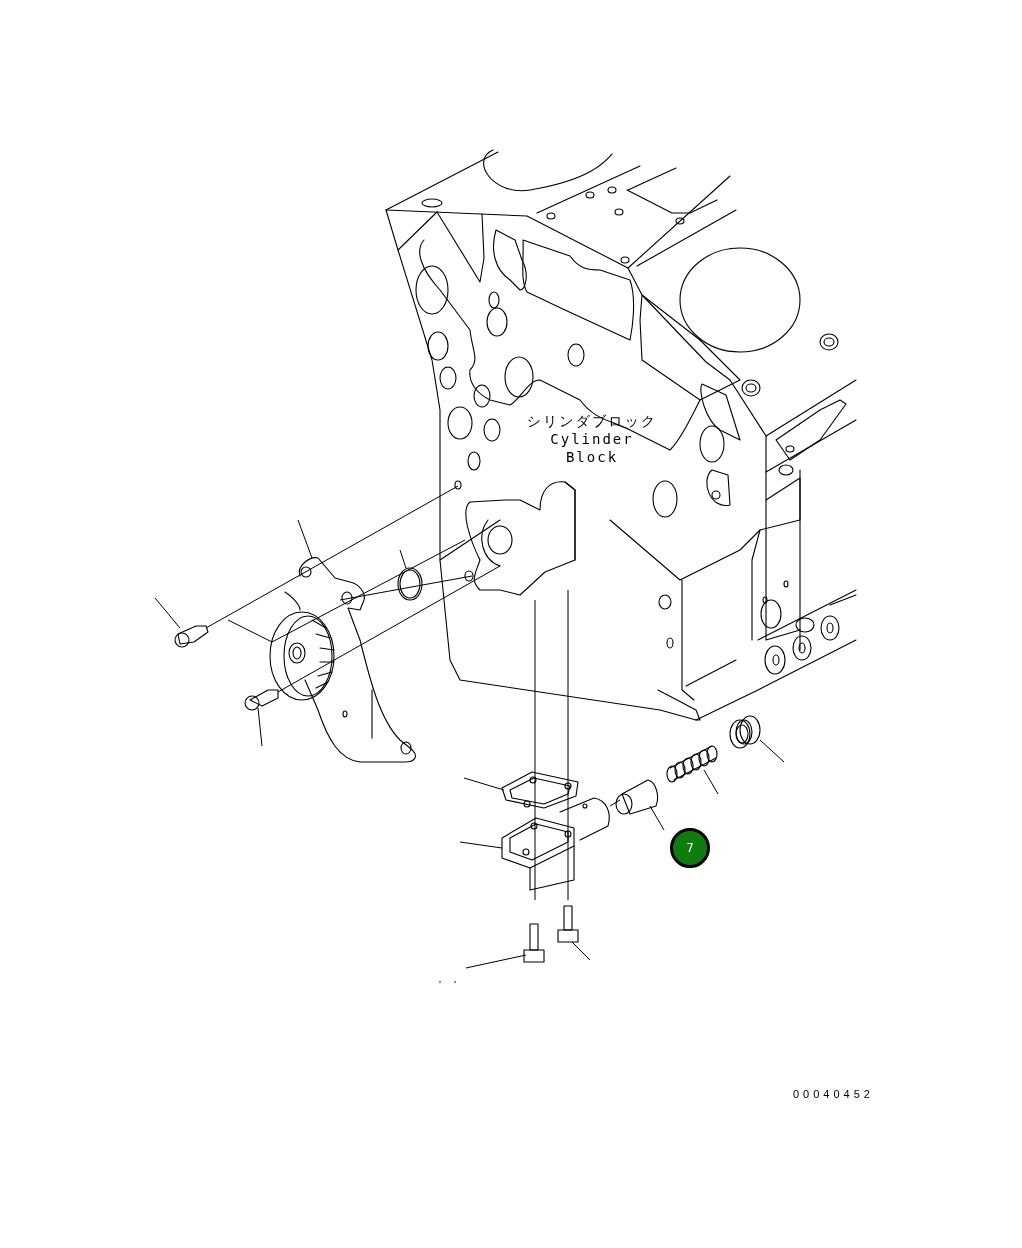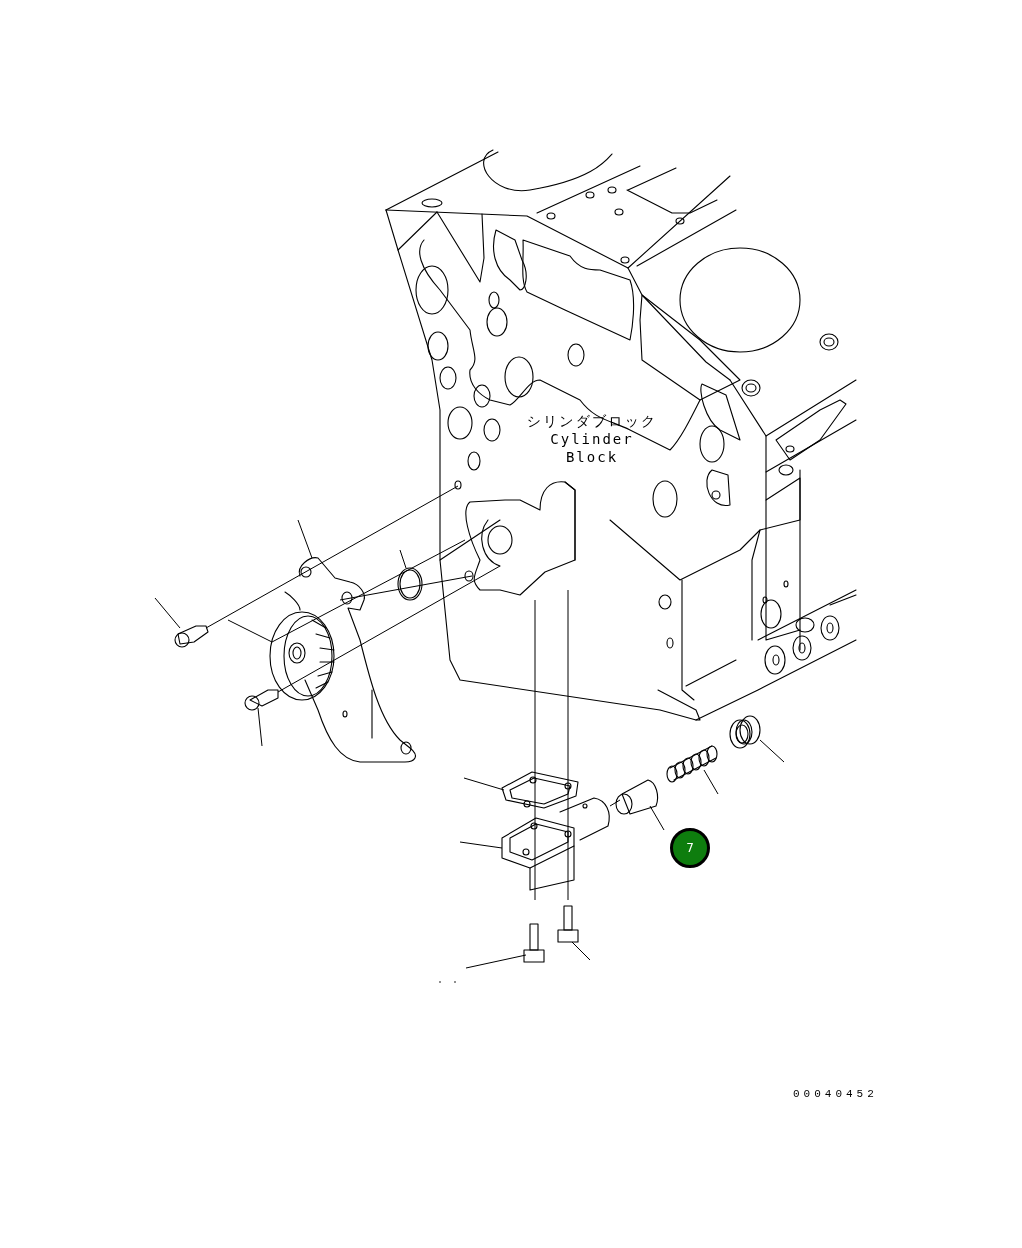--- a/index.html
+++ b/index.html
@@ -3,21 +3,21 @@
 <meta charset="utf-8">
 <style>
   html,body{margin:0;padding:0;background:#ffffff;}
   body{width:1022px;height:1248px;position:relative;overflow:hidden;font-family:"DejaVu Sans Mono","Liberation Mono",monospace;}
   #canvas{position:absolute;left:0;top:0;width:1022px;height:1100px;}
   svg{position:absolute;left:0;top:0;}
   .ln{fill:none;stroke:#000;stroke-width:1.1;stroke-linejoin:round;stroke-linecap:round;}
   .lead{fill:none;stroke:#000;stroke-width:1;}
   .block-label{position:absolute;font-family:"DejaVu Sans Mono","Liberation Mono",monospace;font-size:14px;color:#000;letter-spacing:2px;text-align:center;line-height:18px;}
   .callout{position:absolute;width:34px;height:34px;border-radius:50%;background:#0e7d0e;border:3px solid #000;color:#fff;font-family:"DejaVu Sans","Liberation Sans",sans-serif;font-size:12px;display:flex;align-items:center;justify-content:center;box-sizing:content-box;cursor:pointer;}
-  .drawing-no{position:absolute;font-family:Liberation Mono, monospace;font-size:11px;letter-spacing:4px;color:#000;}
+  .drawing-no{position:absolute;font-family:Liberation Sans, sans-serif;font-size:11px;letter-spacing:4px;color:#000;}
 </style>
 </head>
 <body>
 
 <div id="canvas">
 
 <svg width="1022" height="1248" viewBox="0 0 1022 1248">
 
   <g>
 

